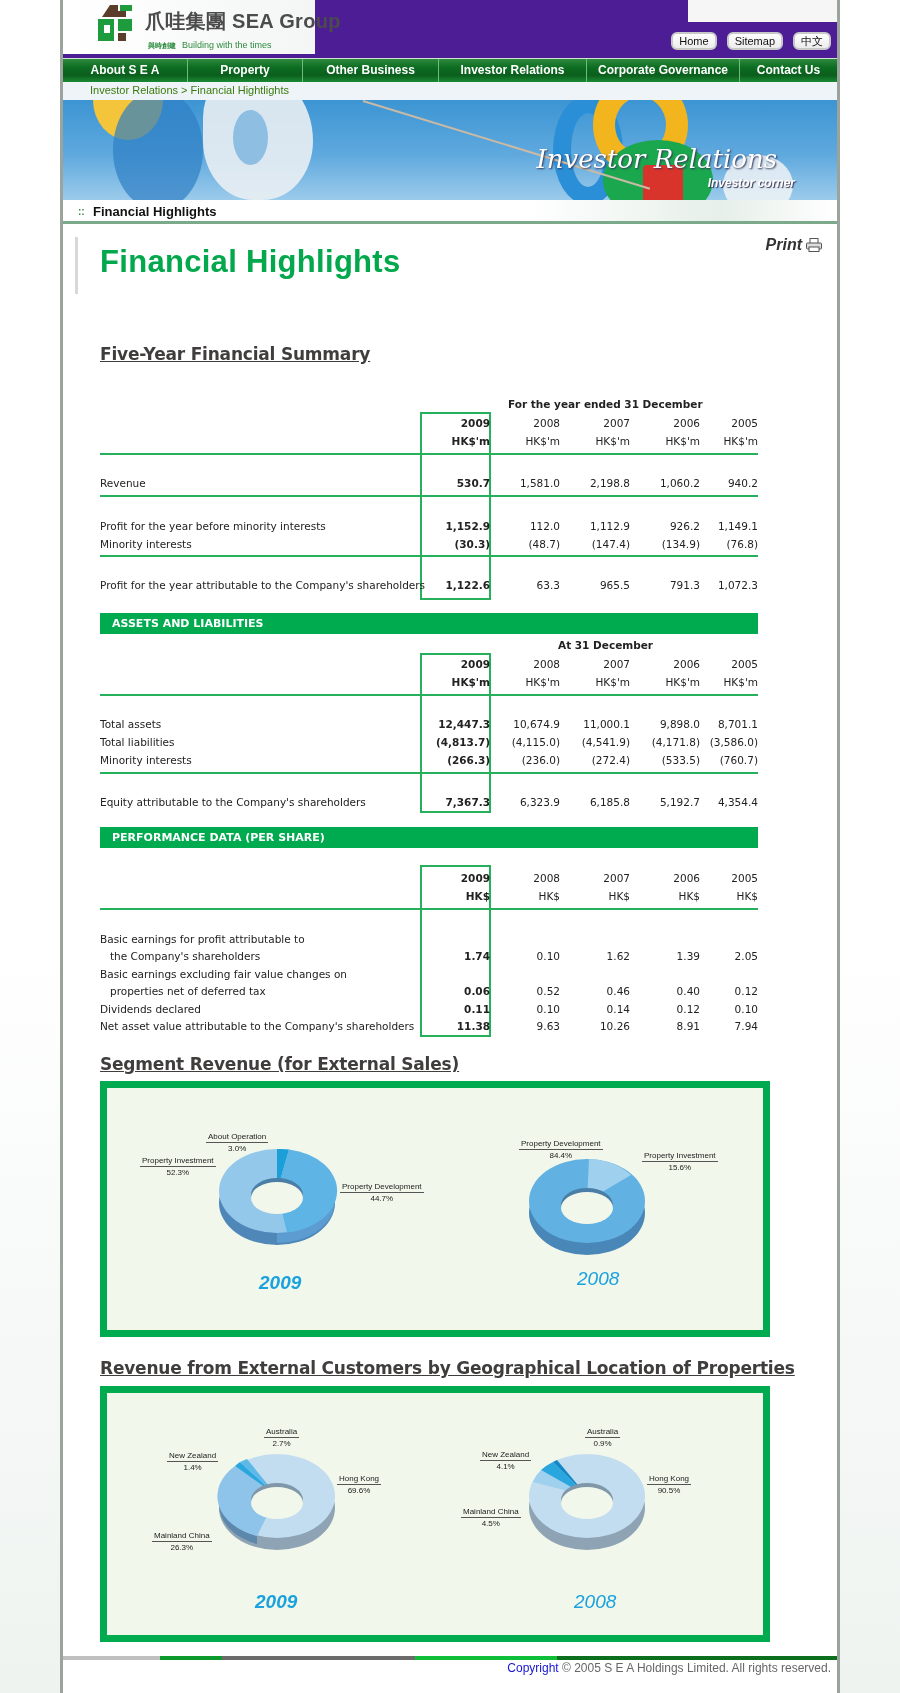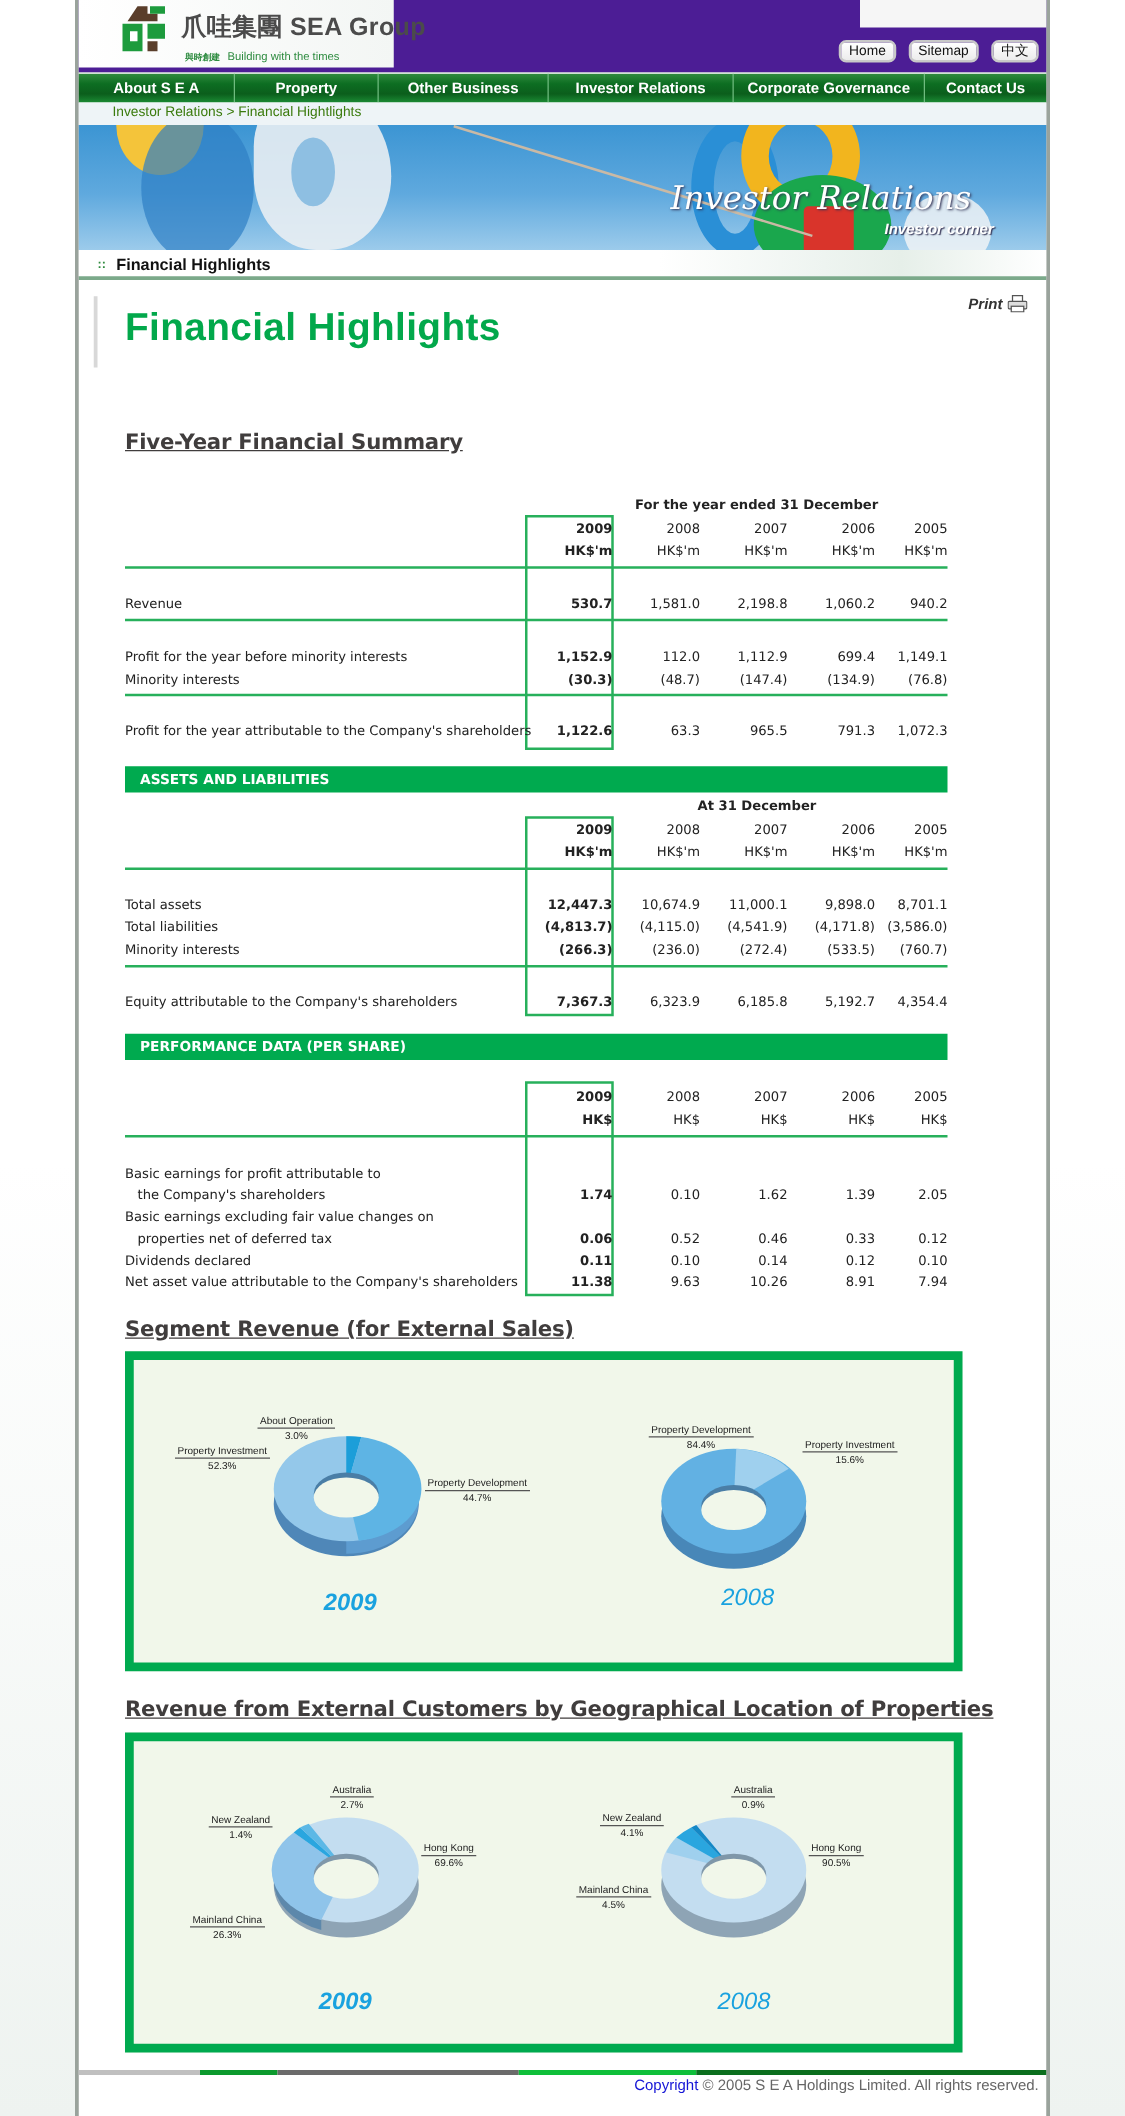--- a/index.html
+++ b/index.html
@@ -44,21 +44,21 @@
     font-size: 26px; color: #fff; text-shadow: 1px 1px 2px #335; white-space: nowrap; }
   .banner-sub { position: absolute; right: 42px; top: 76px; font-style: italic; font-weight: bold; font-size: 12px; color: #fff; text-shadow: 1px 1px 1px #335; white-space: nowrap; }
   .section-bar { position: absolute; left: 0; top: 200px; width: 774px; height: 24px;
     background: linear-gradient(to right, #ffffff 0%, #ffffff 60%, #e6efe9 85%, #ffffff 100%);
     border-bottom: 3px solid #7ba98a; }
   .section-bar .dots { position: absolute; left: 15px; top: 6px; font-size: 10px; color: #2e8b3e; font-weight: bold; }
   .section-bar .label { position: absolute; left: 30px; top: 4px; font-size: 13px; font-weight: bold; color: #111; white-space: nowrap; }
   
   .title-rule { position: absolute; left: 12px; top: 237px; width: 3px; height: 57px; background: #d8d8d8; }
   .page-title { position: absolute; left: 37px; top: 244px; font-size: 31px; font-weight: bold; color: #02a84b; letter-spacing: 0.3px; white-space: nowrap; }
-  .print { position: absolute; right: 15px; top: 236px; font-size: 12px; font-style: italic; font-weight: bold; color: #333; cursor: pointer; display: flex; align-items: center; gap: 4px; }
+  .print { position: absolute; right: 15px; top: 236px; font-size: 16px; font-style: italic; font-weight: bold; color: #333; cursor: pointer; display: flex; align-items: center; gap: 4px; }
   .h2 { position: absolute; left: 37px; font-size: 17px; font-weight: bold; color: #403d3d; white-space: nowrap; font-family: "DejaVu Sans", sans-serif; letter-spacing: -0.2px; text-decoration: underline; }
   .band { position: absolute; left: 37px; width: 658px; height: 21px; background: #00aa4f; color: #fff; font-size: 11px; font-weight: bold; line-height: 21px; padding-left: 12px; font-family: "DejaVu Sans", sans-serif; }
   .tbl { position: absolute; left: 37px; width: 658px; font-family: "DejaVu Sans", sans-serif; font-size: 10.5px; color: #222; }
   .row { position: absolute; left: 0; width: 658px; height: 16px; }
   .row .lbl { position: absolute; left: 0; top: 0; white-space: nowrap; }
   .row .c { position: absolute; top: 0; width: 70px; text-align: right; white-space: nowrap; }
   .c0 { left: 320px; font-weight: bold; } .c1 { left: 390px; } .c2 { left: 460px; } .c3 { left: 530px; } .c4 { left: 588px; }
   .hr { position: absolute; left: 0; width: 658px; height: 2px; background: #27b05b; }
   .hl-box { position: absolute; left: 320px; width: 71px; border: 2px solid #27b05b; }
   .caption { position: absolute; white-space: nowrap; font-weight: bold; font-size: 10.5px; }
@@ -177,21 +177,21 @@
       <span class="c c2">2,198.8</span>
       <span class="c c3">1,060.2</span>
       <span class="c c4">940.2</span>
     </div>
     <div class="hr" style="top:97px"></div>
     <div class="row" style="top:122px">
       <span class="lbl">Profit for the year before minority interests</span>
       <span class="c c0">1,152.9</span>
       <span class="c c1">112.0</span>
       <span class="c c2">1,112.9</span>
-      <span class="c c3">699.4</span>
+      <span class="c c3">926.2</span>
       <span class="c c4">1,149.1</span>
     </div>
     <div class="row" style="top:140px">
       <span class="lbl">Minority interests</span>
       <span class="c c0">(30.3)</span>
       <span class="c c1">(48.7)</span>
       <span class="c c2">(147.4)</span>
       <span class="c c3">(134.9)</span>
       <span class="c c4">(76.8)</span>
     </div>
@@ -290,21 +290,21 @@
       <span class="c c4">2.05</span>
     </div>
     <div class="row" style="top:115px">
       <span class="lbl">Basic earnings excluding fair value changes on</span>
     </div>
     <div class="row" style="top:132px">
       <span class="lbl" style="left:10px">properties net of deferred tax</span>
       <span class="c c0">0.06</span>
       <span class="c c1">0.52</span>
       <span class="c c2">0.46</span>
-      <span class="c c3">0.33</span>
+      <span class="c c3">0.40</span>
       <span class="c c4">0.12</span>
     </div>
     <div class="row" style="top:150px">
       <span class="lbl">Dividends declared</span>
       <span class="c c0">0.11</span>
       <span class="c c1">0.10</span>
       <span class="c c2">0.14</span>
       <span class="c c3">0.12</span>
       <span class="c c4">0.10</span>
     </div>

